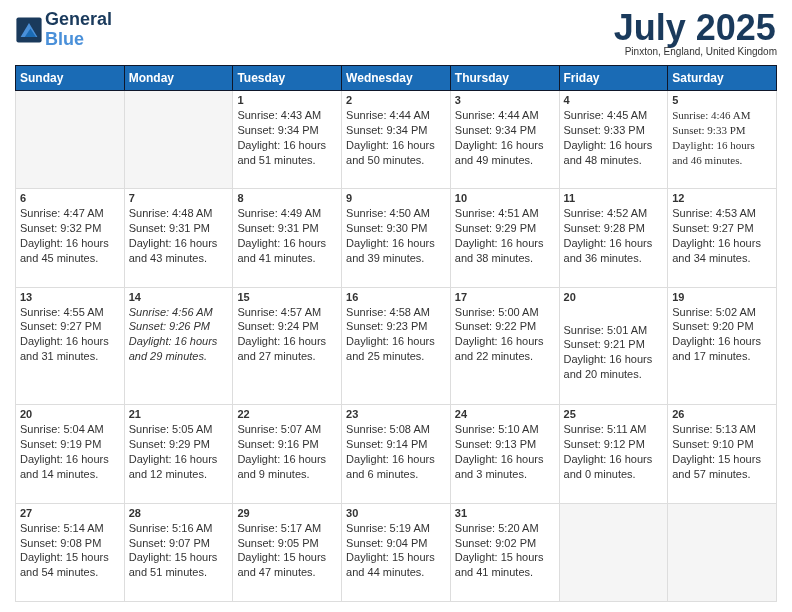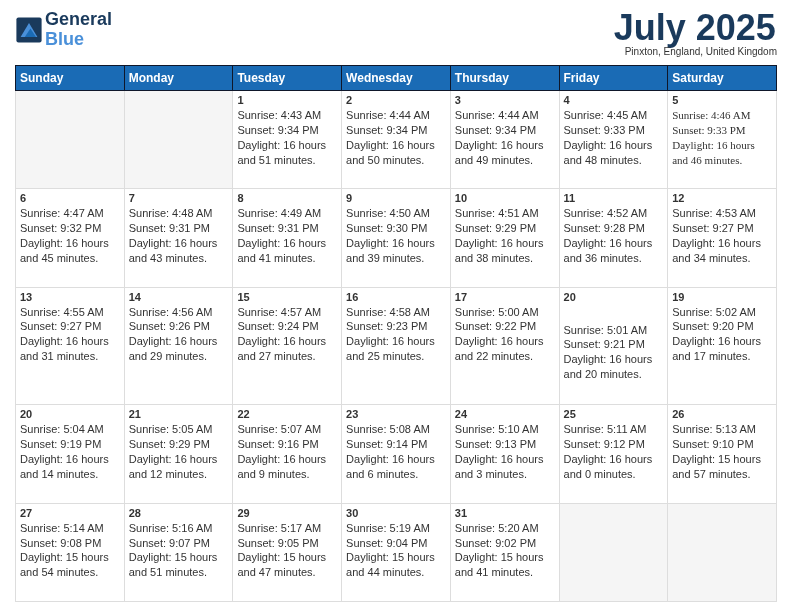--- a/index.html
+++ b/index.html
@@ -213,21 +213,21 @@
         </tr>
         <tr>
           <td>
             <span class="day-num">13</span>
             <div class="cell-text" style="white-space: pre-line;">Sunrise: 4:55 AM
 Sunset: 9:27 PM
 Daylight: 16 hours and 31 minutes.</div>
           </td>
           <td>
             <span class="day-num">14</span>
-            <div class="cell-text" style="white-space: pre-line;">Sunrise: 4:56 AM
+            <div class="cell-text" style="white-space: pre-line; font-style: italic;">Sunrise: 4:56 AM
 Sunset: 9:26 PM
 Daylight: 16 hours and 29 minutes.</div>
           </td>
           <td>
             <span class="day-num">15</span>
             <div class="cell-text" style="white-space: pre-line;">Sunrise: 4:57 AM
 Sunset: 9:24 PM
 Daylight: 16 hours and 27 minutes.</div>
           </td>
           <td>

